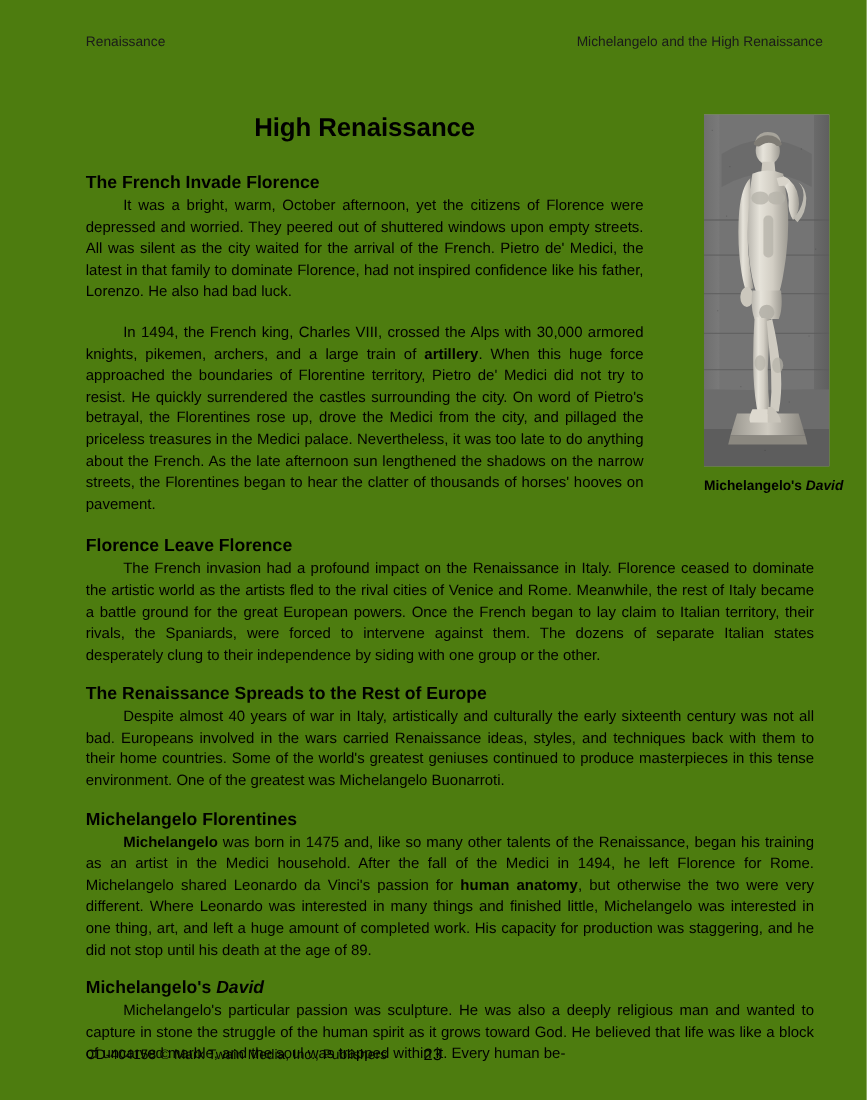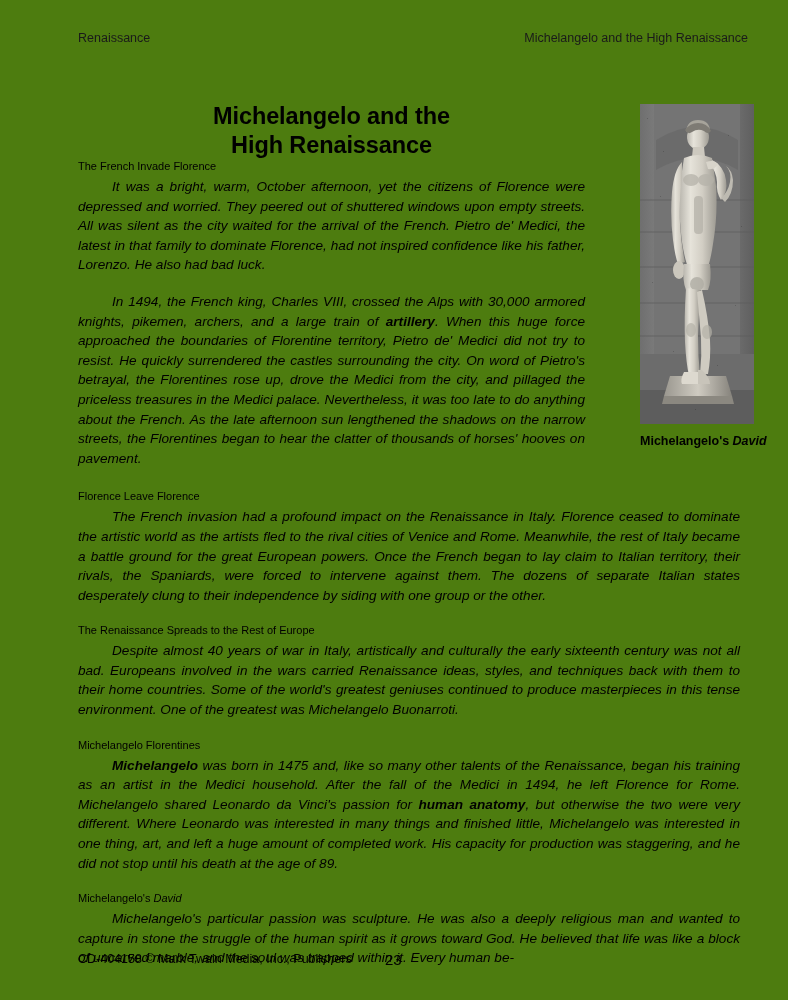--- a/index.html
+++ b/index.html
@@ -78,37 +78,36 @@
   .figure-caption .work-title { font-style: italic; }
 
   
   .content {
     position: absolute;
     top: 158px;
     left: 78px;
     width: 662px;
   }
   h2.section-heading {
-    font-size: 11px;
+    font-size: 16px;
     line-height: 17px;
-    font-weight: normal;
+    font-weight: bold;
     margin: 0 0 2px 0;
     padding: 0;
   }
   h2.section-heading .work-title { font-style: italic; }
 
   p.body-par {
     font-size: 13.6px;
     line-height: 19.6px;
     margin: 0;
     padding: 0;
     text-align: justify;
     text-justify: inter-word;
     hyphens: none;
-    font-style: italic;
   }
   p.body-par.indent { text-indent: 34px; }
   p.body-par .b { font-weight: bold; }
 
   
   .narrow {
     width: 507px;
   }
   .gap-md { height: 17px; }
   .gap-lg { height: 20px; }
@@ -144,21 +143,20 @@
 <body>
 
 <div class="page">
 
   <div class="running-head">
     <span class="rh-left">Renaissance</span>
     <span class="rh-right">Michelangelo and the High Renaissance</span>
   </div>
 
   <h1 class="article-title">
-    <span class="title-line">Michelangelo and the</span>
     <span class="title-line">High Renaissance</span>
   </h1>
 
   <figure class="figure">
     <div class="figure-image">
       <svg viewBox="0 0 114 320" preserveAspectRatio="none" aria-hidden="true">
         <defs>
           <linearGradient id="wallg" x1="0" y1="0" x2="1" y2="0">
             <stop offset="0%" stop-color="#6f6f6f"></stop>
             <stop offset="35%" stop-color="#8d8d8d"></stop>

